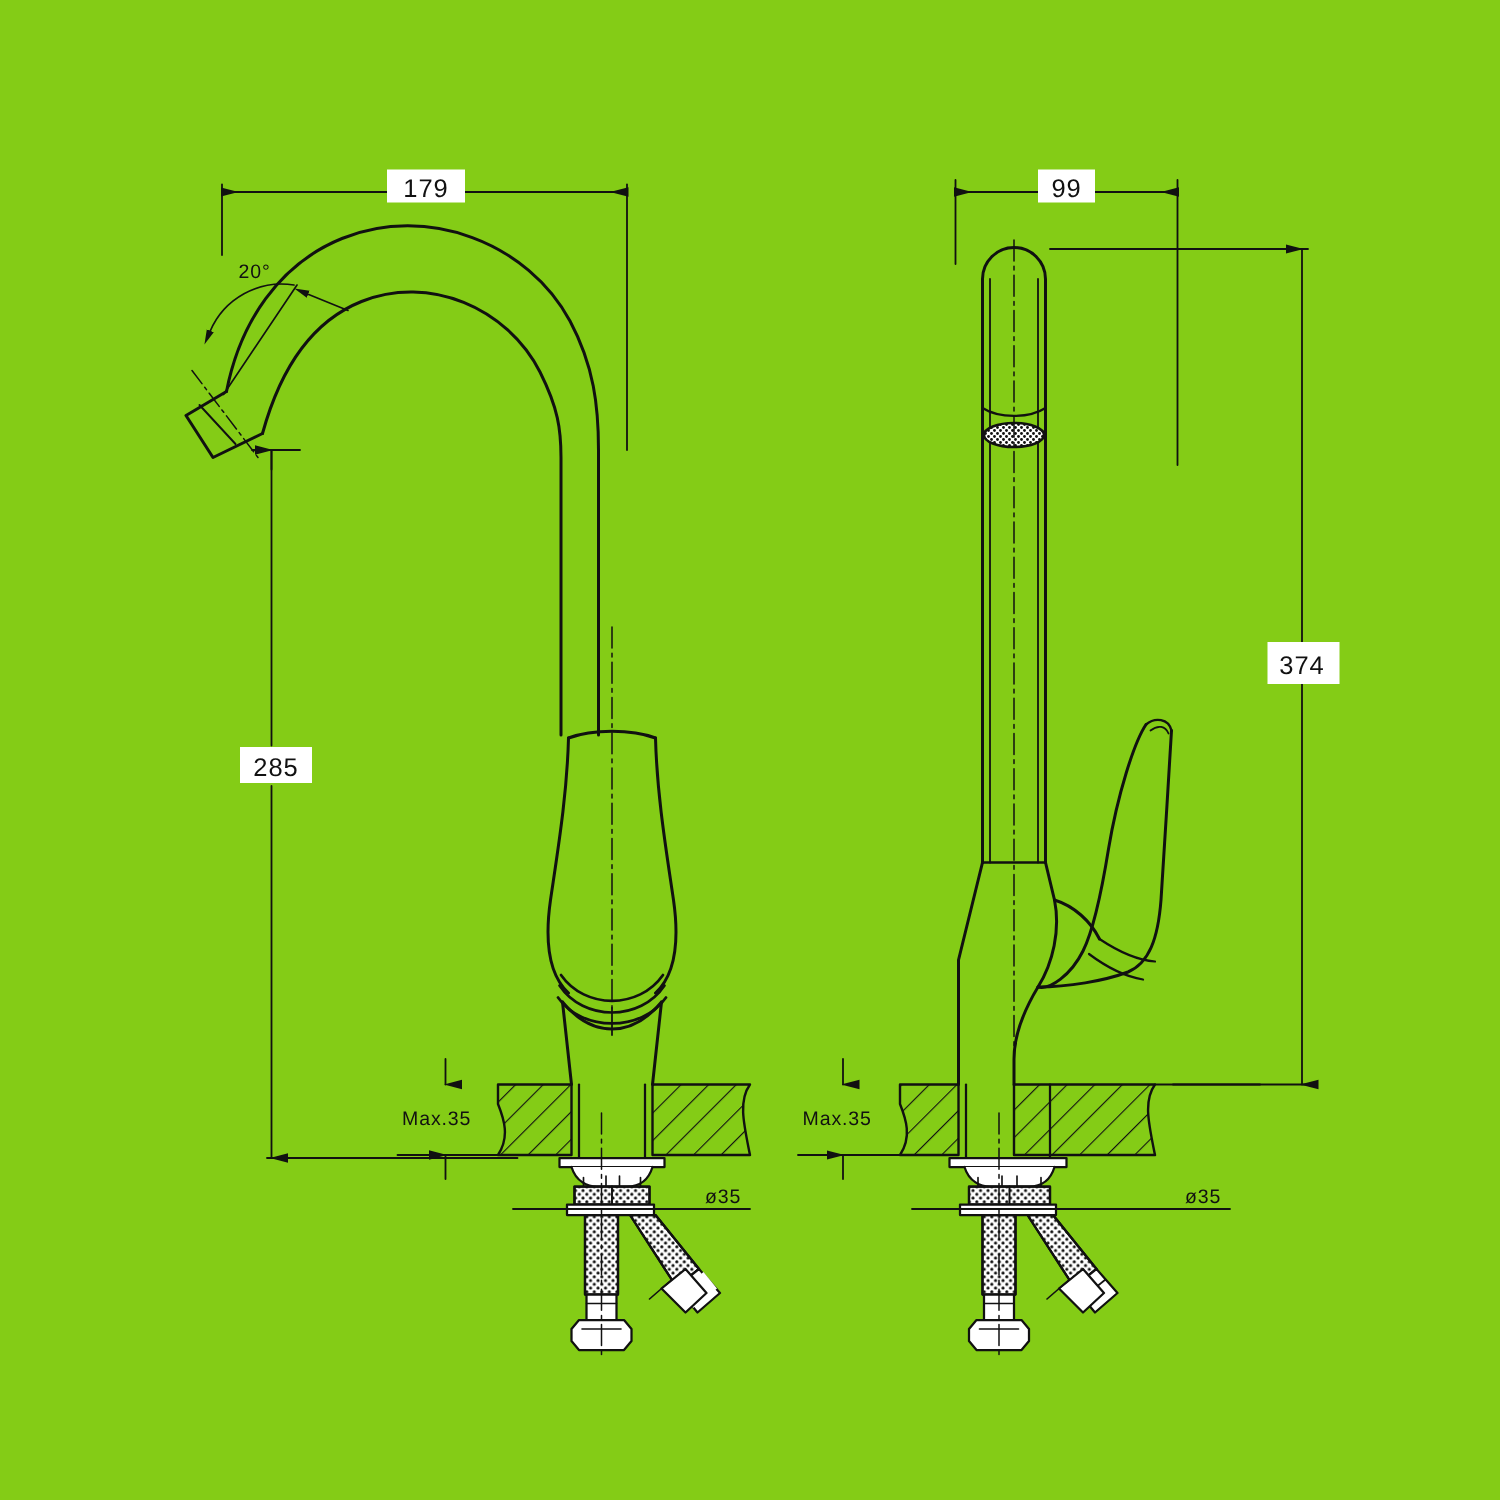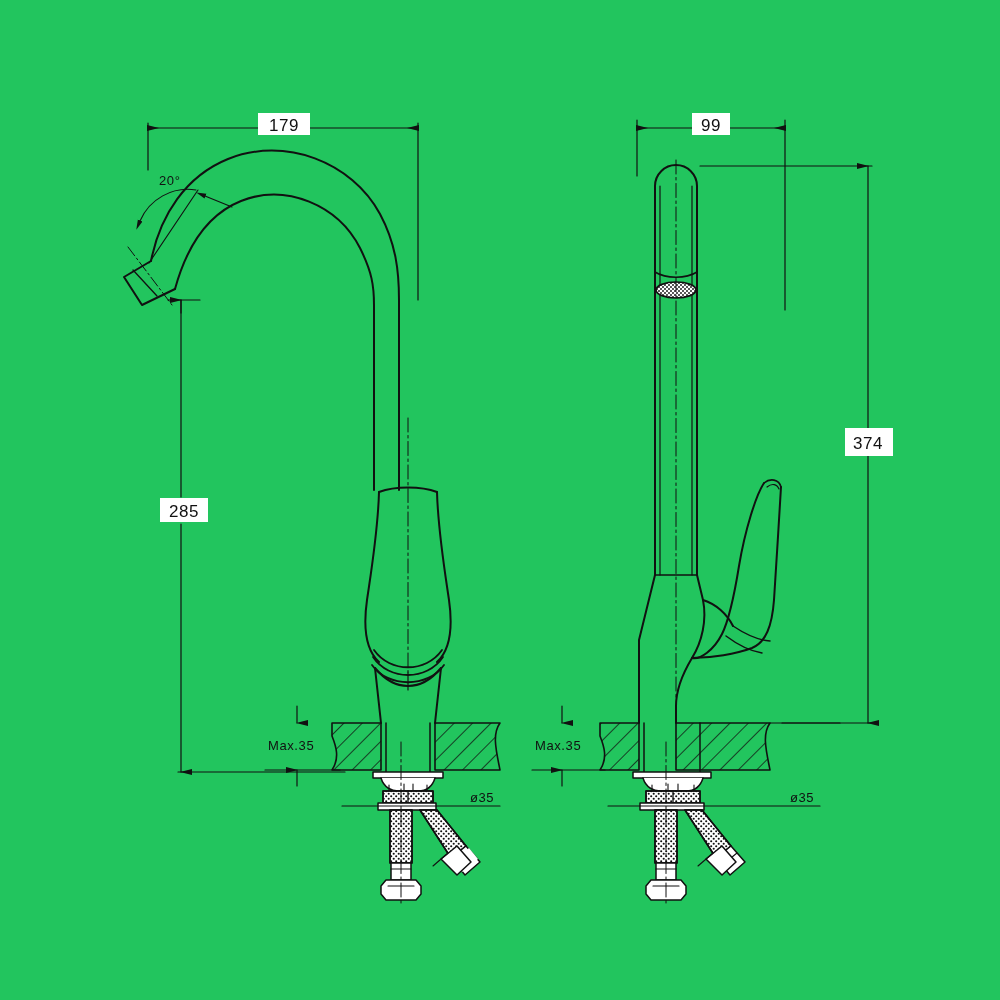--- a/index.html
+++ b/index.html
@@ -10,21 +10,21 @@
   body {
     width: 1000px;
     height: 1000px;
     font-family: "Liberation Sans", sans-serif;
     overflow: hidden;
   }
   #drawing-root {
     position: relative;
     width: 1000px;
     height: 1000px;
-    background: #22c55e;
+    background: #84cc16;
   }
   svg.drawing {
     display: block;
     width: 1000px;
     height: 1000px;
   }
   .dimtext {
     font-family: "Liberation Sans", sans-serif;
     font-size: 17px;
     letter-spacing: 0.6px;

